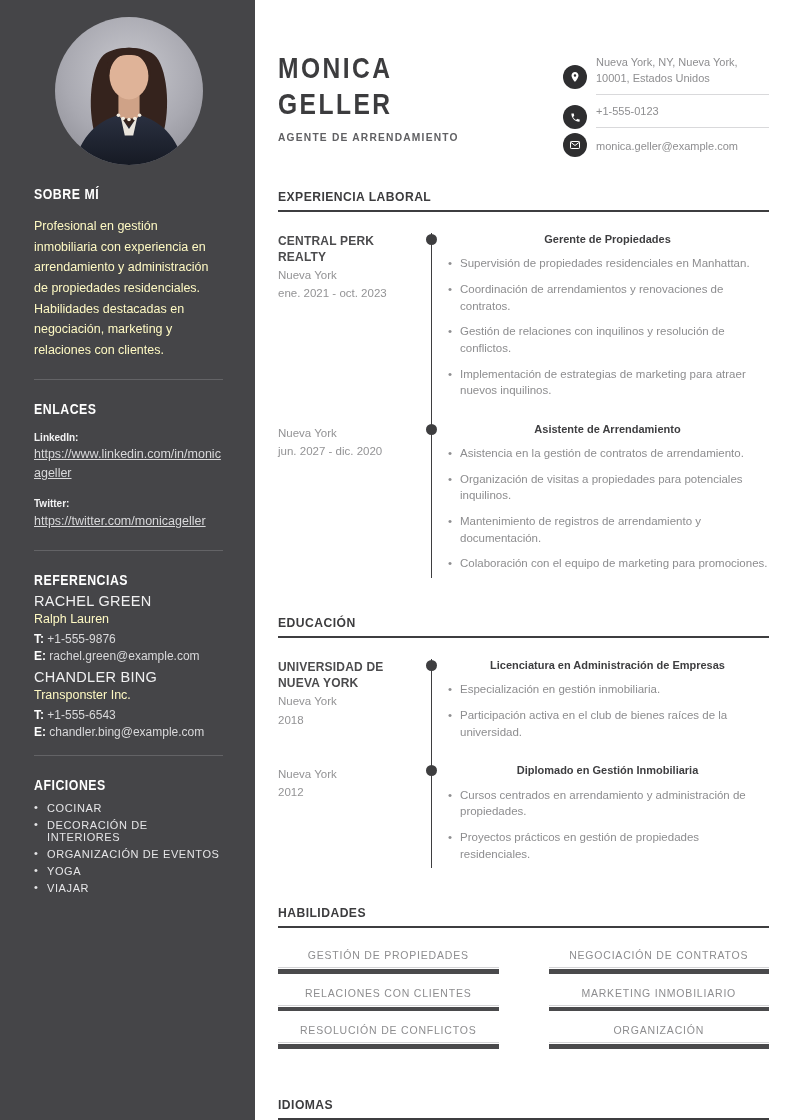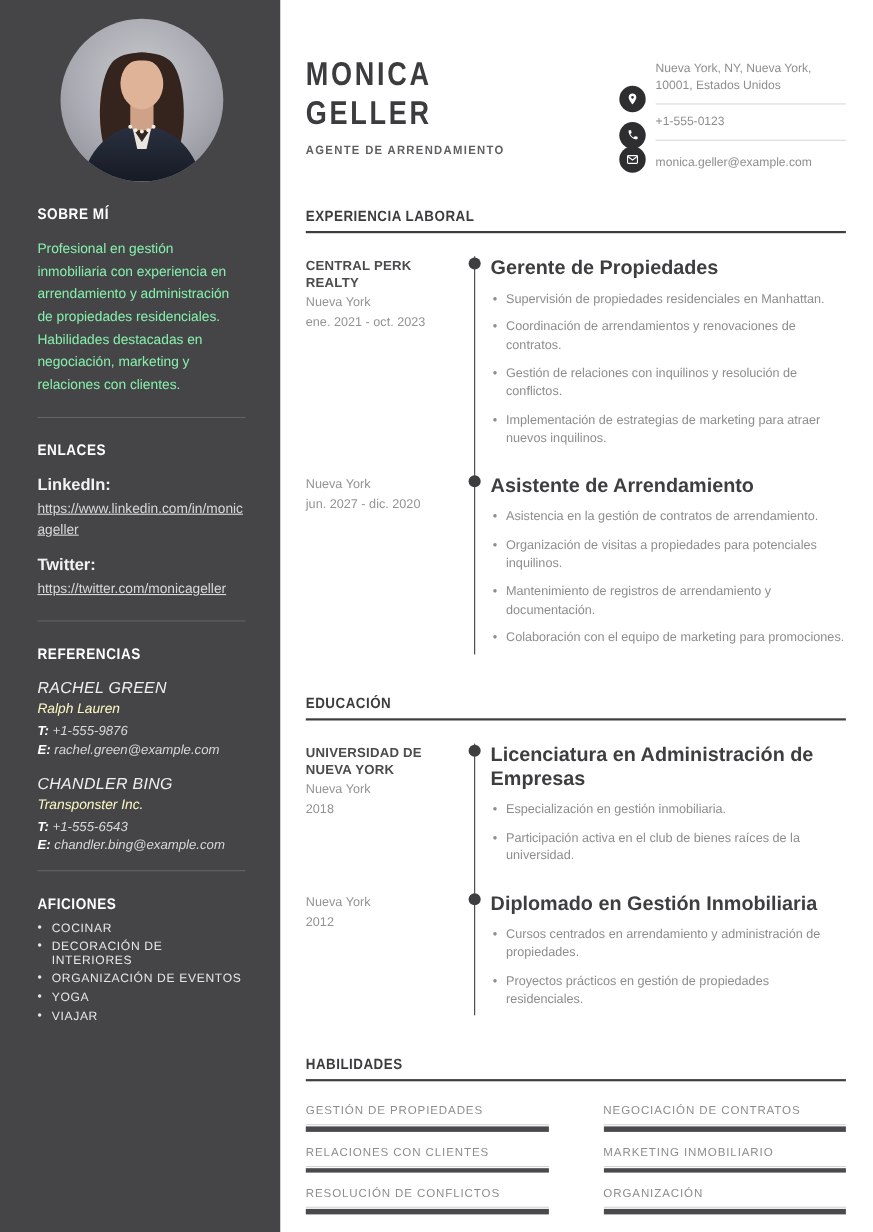--- a/index.html
+++ b/index.html
@@ -17,77 +17,77 @@
   }
   .photo-wrap { width: 148px; height: 148px; margin: 0 auto; border-radius: 50%;
     overflow: hidden; background: radial-gradient(circle at 50% 38%, #c9c9cf 0%, #a9a9b1 55%, #86868e 100%); }
   .photo-wrap svg { display: block; width: 100%; height: 100%; }
   .sb-title {
     color: #ffffff; font-size: 14px; font-weight: bold; letter-spacing: .6px;
     transform: scaleX(.88); transform-origin: 0 50%; white-space: nowrap;
   }
   .sb-section { padding-top: 21px; }
   .sb-divider { border: 0; border-top: 1px solid #636366; margin-top: 19px; }
-  .about-text { margin-top: 14px; font-size: 12.5px; line-height: 1.65; color: #86efac; }
+  .about-text { margin-top: 14px; font-size: 12.5px; line-height: 1.65; color: #fef9c3; }
 
   .link-block { margin-top: 13px; }
-  .link-label { font-weight: bold; color: #f2f2f3; font-size: 15px; line-height: 1.5; }
+  .link-label { font-weight: bold; color: #f2f2f3; font-size: 10px; line-height: 1.5; }
   .link-url { display: inline-block; color: #d8d8da; font-size: 12.5px; line-height: 1.5;
     text-decoration: underline; word-break: break-all; cursor: pointer; }
 
-  .ref-block { margin-top: 16px; font-style: italic; }
+  .ref-block { margin-top: 5px; }
   .ref-name { color: #f0f0f1; font-size: 14.5px; letter-spacing: .3px; font-weight: normal; }
   .ref-company { color: #fef9c3; font-size: 12.5px; margin-top: 3px; }
   .ref-line { font-size: 12px; color: #d8d8da; margin-top: 5px; line-height: 1.35; }
   .ref-line .lbl { font-weight: bold; color: #ffffff; }
 
   .hobby-list { list-style: none; margin-top: 9px; }
   .hobby-list li { position: relative; padding-left: 13px; font-size: 11px; letter-spacing: .6px;
     color: #e6e6e8; margin-top: 5px; }
   .hobby-list li::before { content: "•"; position: absolute; left: 0; top: -1px; color: #e6e6e8; }
 
   
   .main { position: relative; flex: 1; padding: 50px 25px 0 23px; background: #fff; }
 
   .name-block { width: 250px; }
   .name-line { font-size: 30px; font-weight: bold; color: #3c3c3e; letter-spacing: 3px;
     line-height: 36px; transform: scaleX(.82); transform-origin: 0 50%; white-space: nowrap; }
   .role-line { margin-top: 9px; font-size: 11px; font-weight: bold; color: #606063;
     letter-spacing: 1.3px; transform: scaleX(.93); transform-origin: 0 50%; white-space: nowrap; }
 
   .contact { position: absolute; top: 53px; left: 308px; right: 25px; }
-  .contact-row { display: flex; align-items: flex-end; }
+  .contact-row { display: flex; align-items: center; }
   .c-icon { width: 24px; height: 24px; min-width: 24px; border-radius: 50%; background: #2e2e30;
     display: flex; align-items: center; justify-content: center; margin-right: 9px; }
   .c-text { flex: 1; font-size: 11px; color: #8e8e90; line-height: 1.45; padding-top: 2px; }
   .c-underline { border-bottom: 1px solid #d9d9db; padding-bottom: 7px; margin-bottom: 7px; }
   .contact-row:nth-child(2) .c-icon, .contact-row:nth-child(3) .c-icon { margin-top: -2px; }
 
   .section { margin-top: 0; }
   .sec-head { font-size: 13.5px; font-weight: bold; color: #3c3c3e; letter-spacing: .5px;
     transform: scaleX(.9); transform-origin: 0 50%; white-space: nowrap; }
   .sec-rule { border: 0; border-top: 2px solid #3e3e40; margin-top: 6px; }
 
   .entry { display: flex; margin-top: 21px; }
   .entry-left { width: 113px; min-width: 113px; margin-right: 40px; }
   .entry-org { font-size: 12px; font-weight: bold; color: #4b4b4d; letter-spacing: .2px; line-height: 1.35; }
   .entry-meta { font-size: 11.5px; color: #939395; line-height: 1.4; margin-top: 2px; }
   .entry-right { position: relative; flex: 1; border-left: 1.5px solid #3e3e40; padding-left: 14px; padding-bottom: 24px; }
   .entry:last-child .entry-right { padding-bottom: 6px; }
   .entry-right::before { content: ""; position: absolute; left: -6.5px; top: 1px;
     width: 11px; height: 11px; border-radius: 50%; background: #3e3e40; }
-  .entry-role { font-size: 18px; font-weight: bold; color: #3e3e40; line-height: 1.2; }
+  .entry-role { font-size: 11px; font-weight: bold; color: #3e3e40; line-height: 1.2; text-align: center; }
   .entry-bullets { list-style: none; margin-top: 4px; }
   .entry-bullets li { position: relative; padding-left: 14px; font-size: 11.5px; color: #8d8d8f;
     line-height: 1.45; margin-top: 9px; }
   .entry-bullets li::before { content: "•"; position: absolute; left: 2px; top: 0; color: #8d8d8f; }
 
   .grid-2col { display: grid; grid-template-columns: 1fr 1fr; column-gap: 50px; margin-top: 8px; }
   .meter { margin-top: 13px; }
-  .meter-label { font-size: 10.5px; color: #8d8d8f; letter-spacing: .8px; }
+  .meter-label { font-size: 10.5px; color: #8d8d8f; letter-spacing: .8px; text-align: center; }
   .meter-sep { border: 0; border-top: 1px solid #d4d4d6; margin-top: 6px; }
   .meter-track { margin-top: 1px; height: 4.5px; background: #dededf; }
   .meter-fill { height: 100%; background: #4a4a4c; }
 
   .spacer-xl { height: 43px; } .spacer-lg { height: 37px; }
 </style>
 </head>
 <body>
 
 <div class="page">

